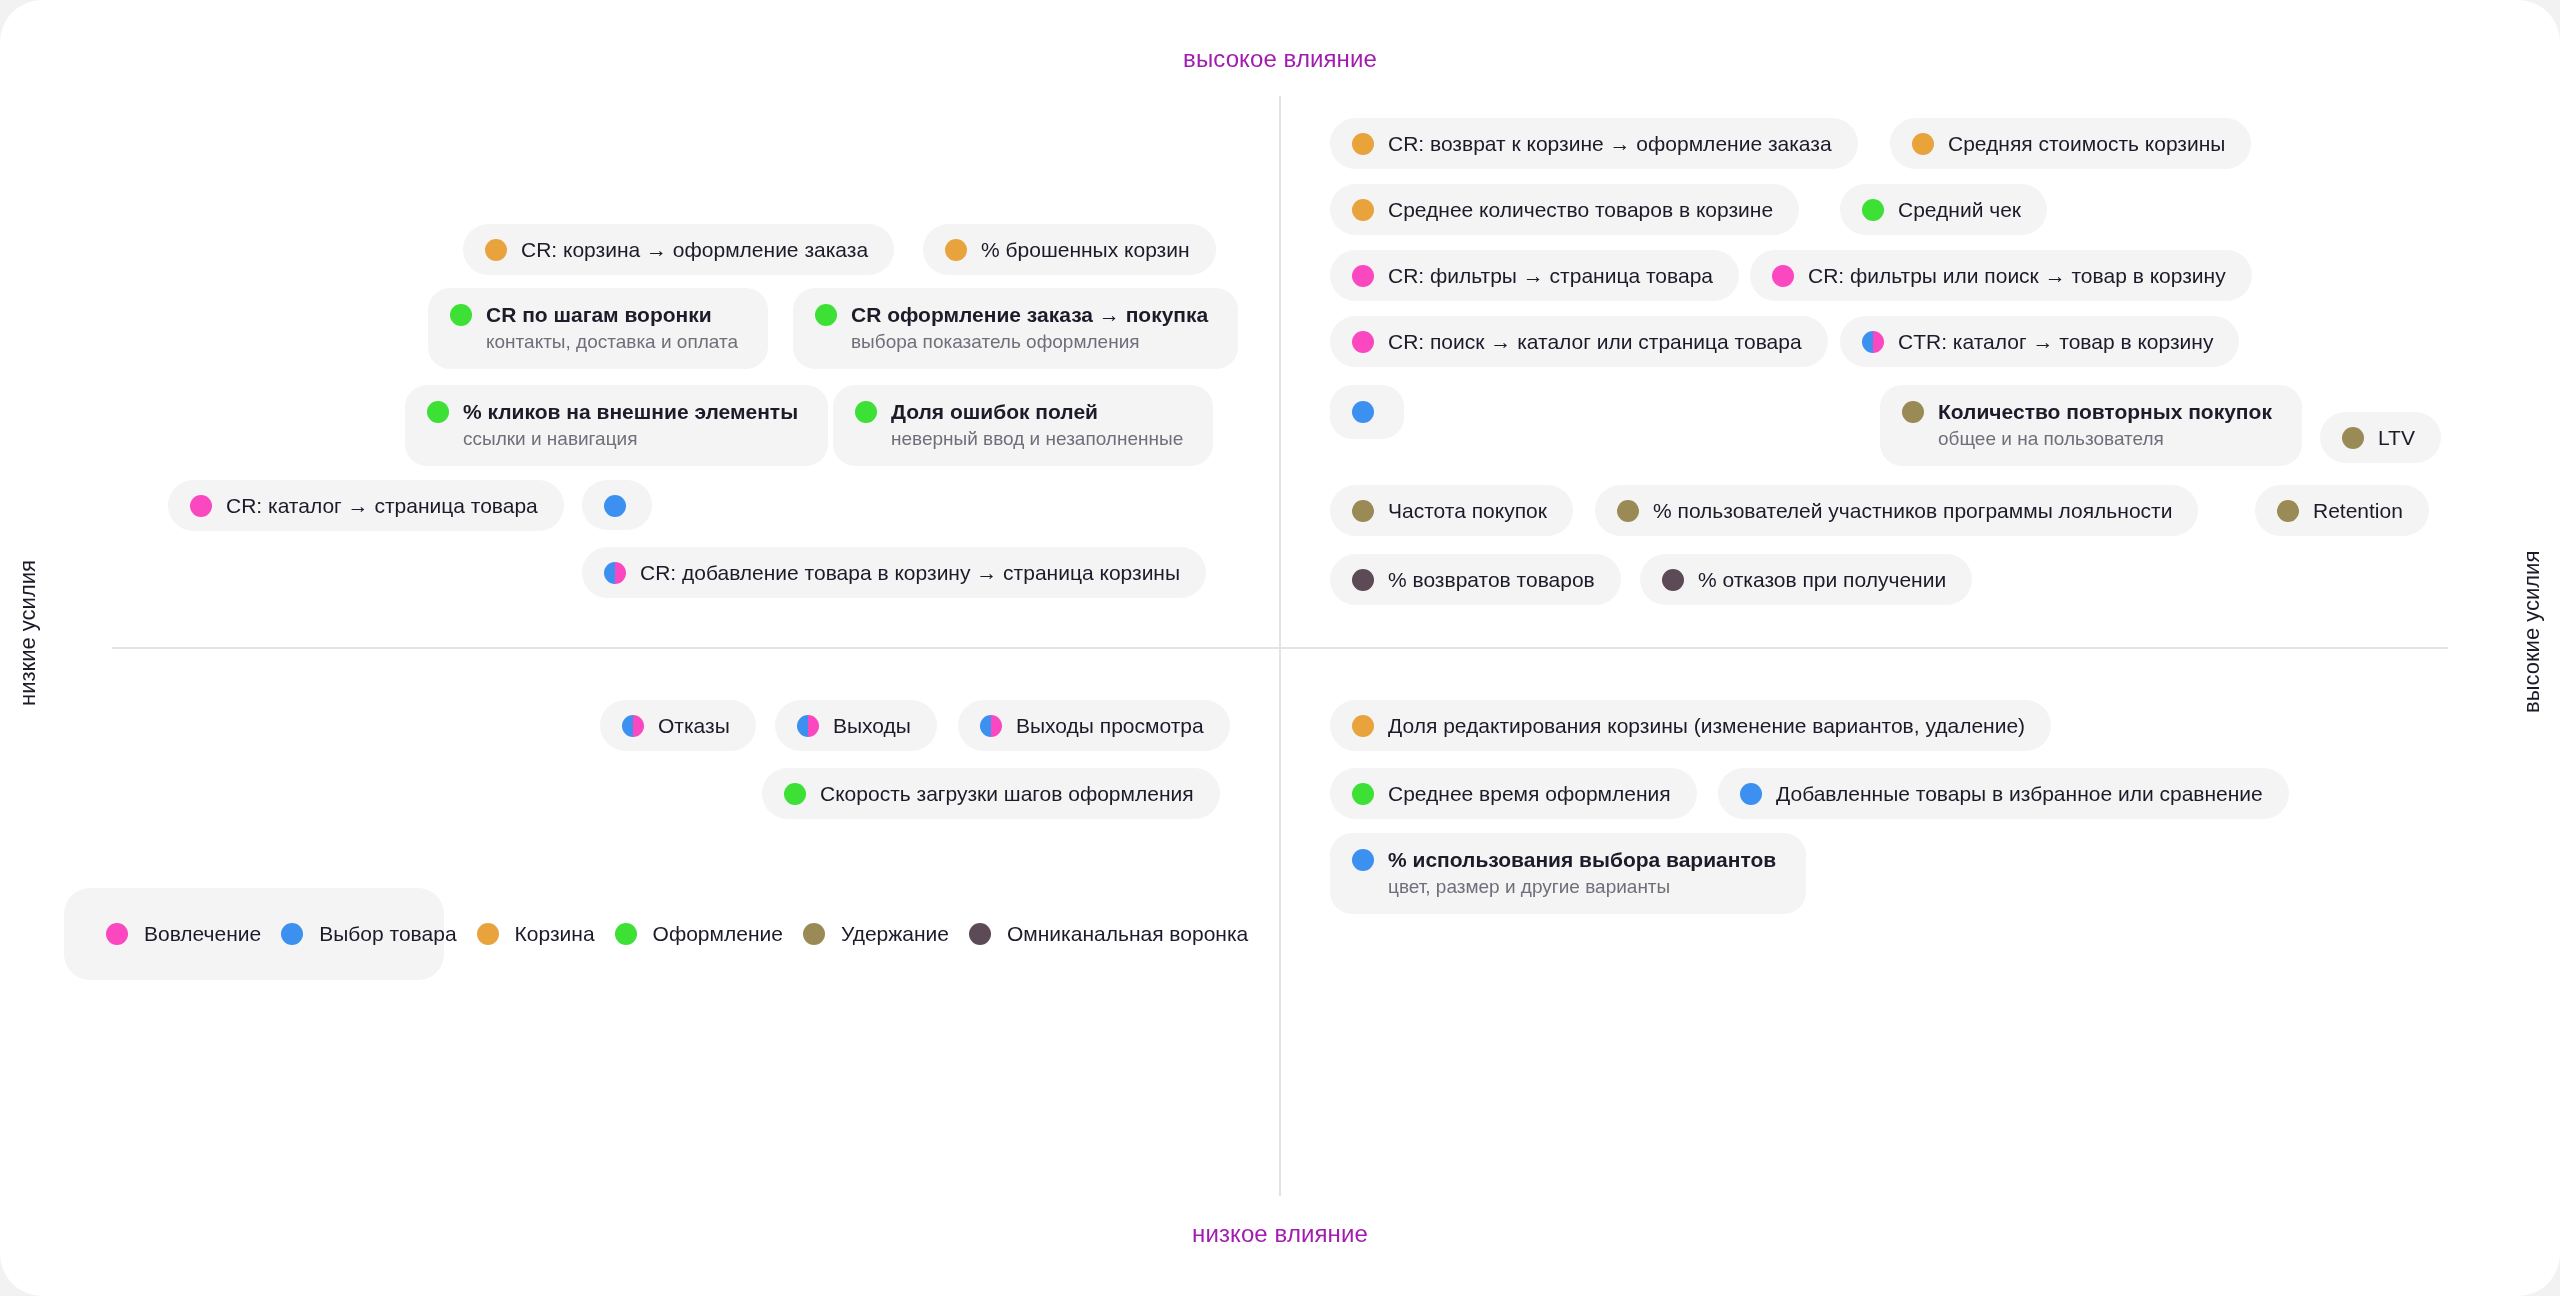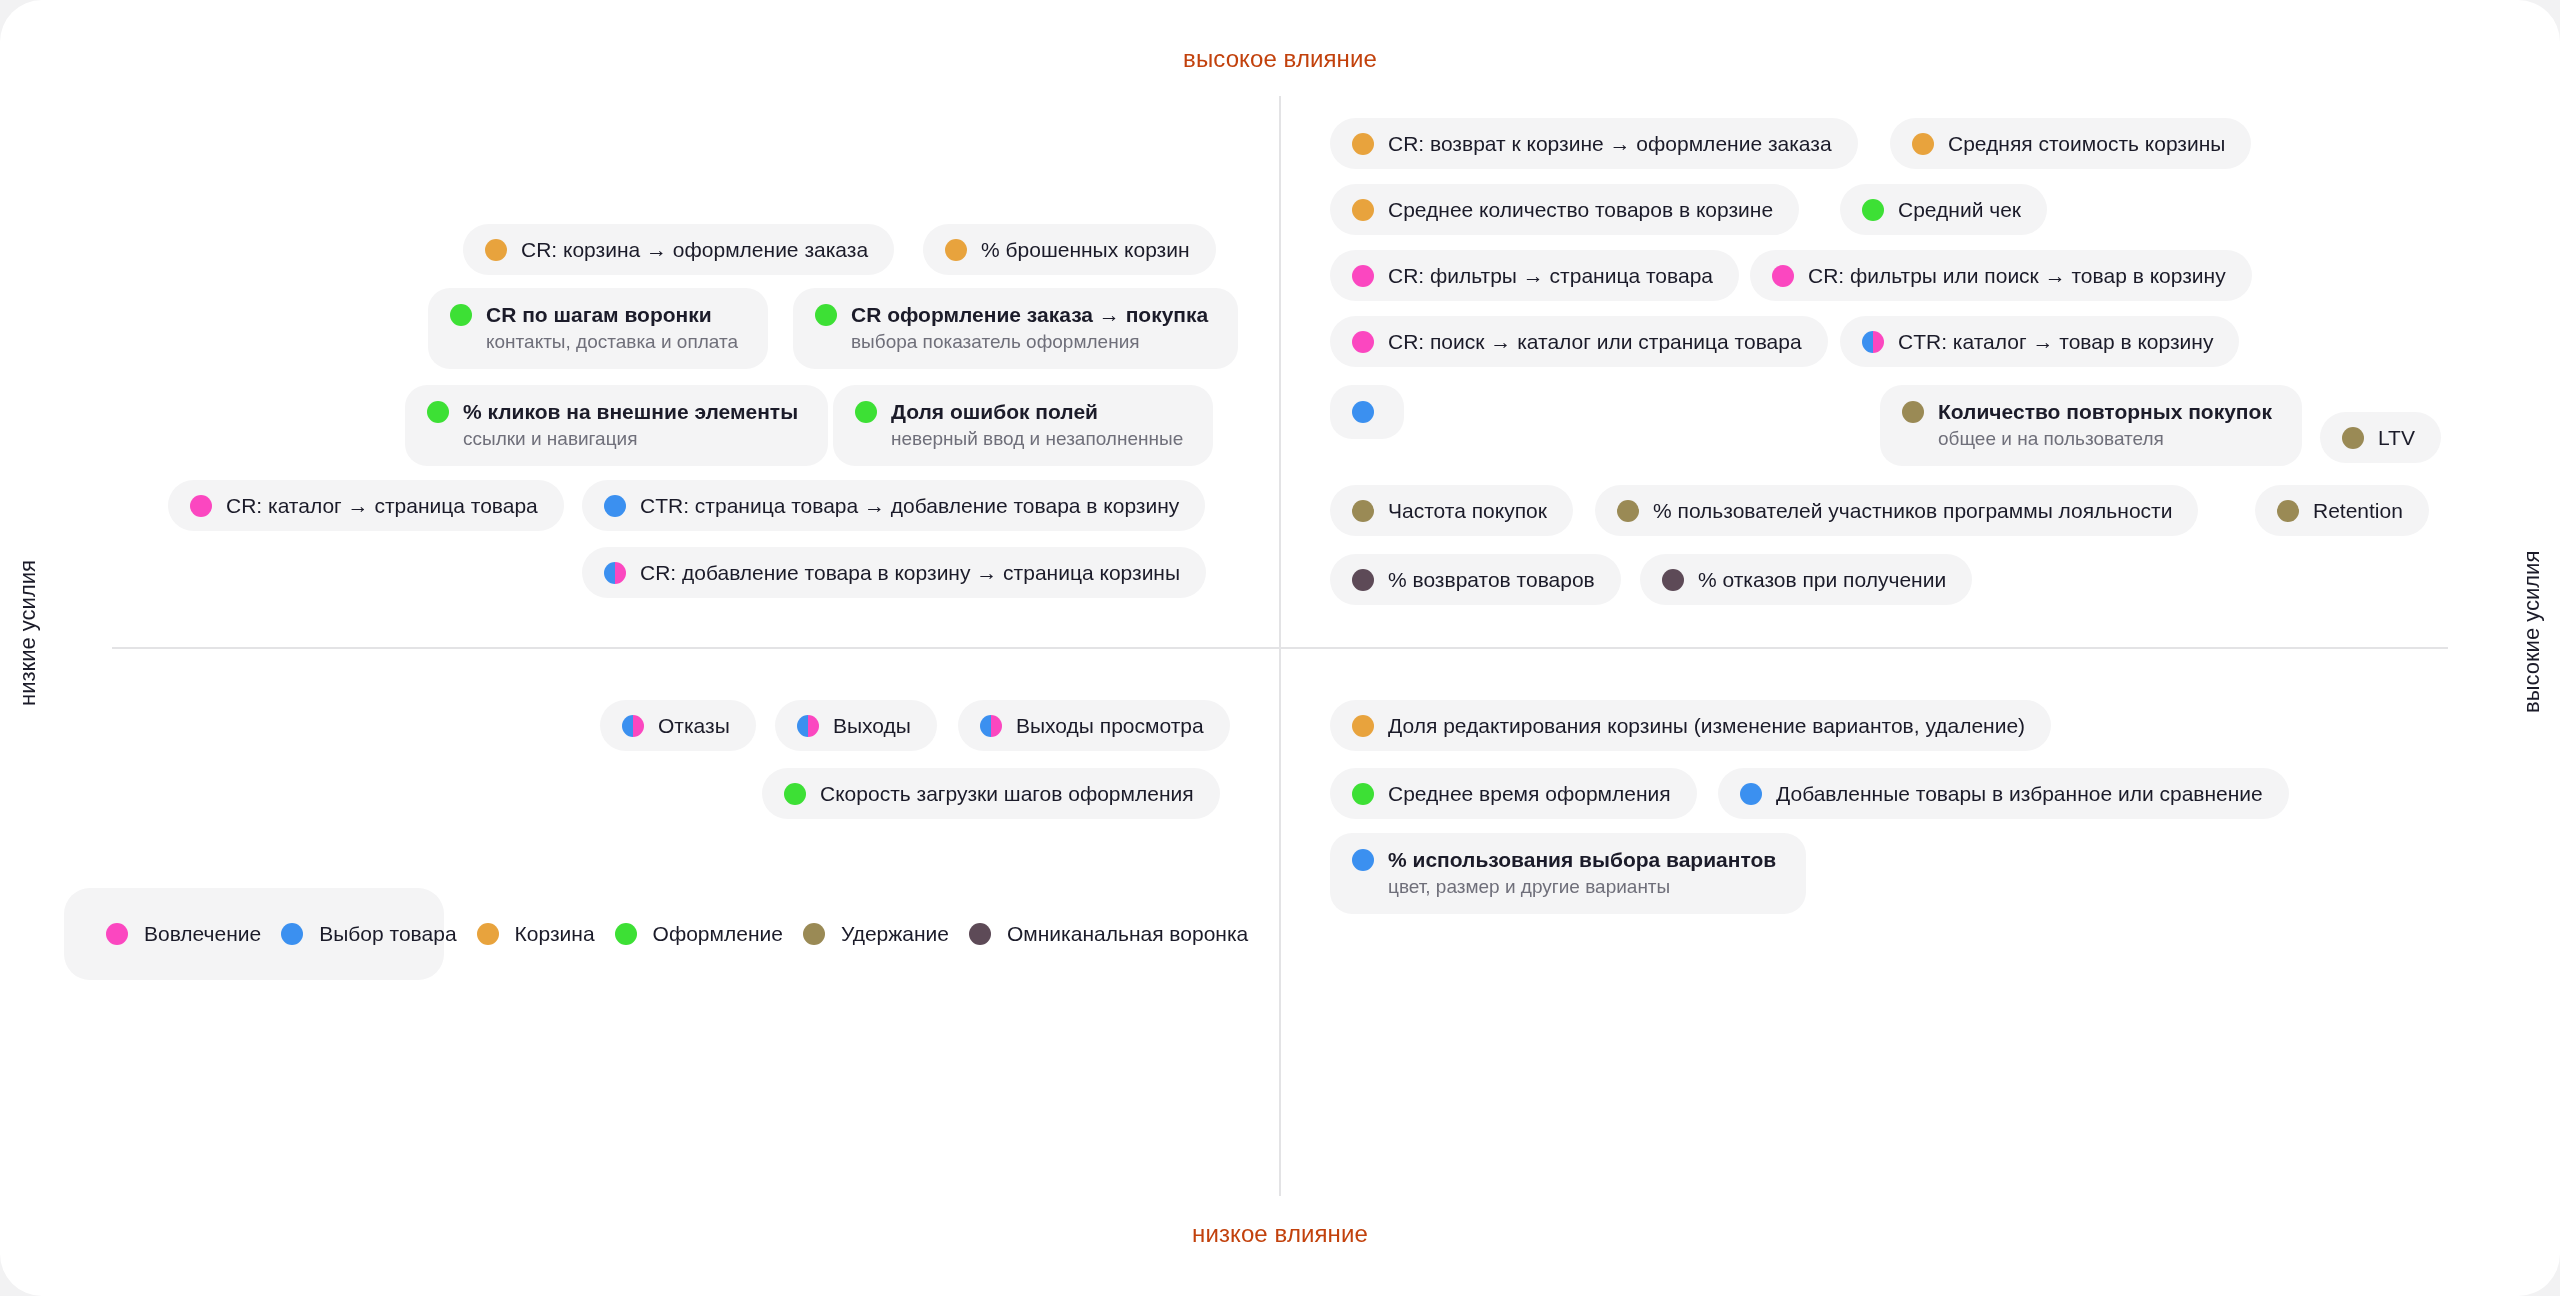--- a/index.html
+++ b/index.html
@@ -22,21 +22,21 @@
     background: #ffffff;
     border-radius: 42px;
   }
 
   
   .axis-top, .axis-bottom {
     position: absolute;
     left: 0; width: 2560px;
     text-align: center;
     font-size: 24px;
-    color: #c2410c;
+    color: #a21caf;
     letter-spacing: .1px;
   }
   .axis-top { top: 45px; }
   .axis-bottom { top: 1220px; }
 
   .axis-left, .axis-right {
     position: absolute;
     font-size: 22px;
     color: #1b1b29;
     white-space: nowrap;
@@ -199,23 +199,20 @@
         </span>
       </div>
       <div class="chip" style="left: 168px; top: 480px;">
         <span class="dot" style="background: rgb(251, 71, 192);"></span>
         <span class="txt">
           <span class="title">CR: каталог → страница товара</span>
         </span>
       </div>
       <div class="chip" style="left: 582px; top: 480px;">
         <span class="dot" style="background: rgb(59, 144, 240);"></span>
-        <span class="txt">
-          <span class="title">CTR: страница товара → добавление товара в корзину</span>
-        </span>
       </div>
       <div class="chip" style="left: 582px; top: 547px;">
         <span class="dot split">
           <span class="lh" style="background: rgb(59, 144, 240);"></span>
           <span class="rh" style="background: rgb(251, 71, 192);"></span>
         </span>
         <span class="txt">
           <span class="title">CR: добавление товара в корзину → страница корзины</span>
         </span>
       </div>

